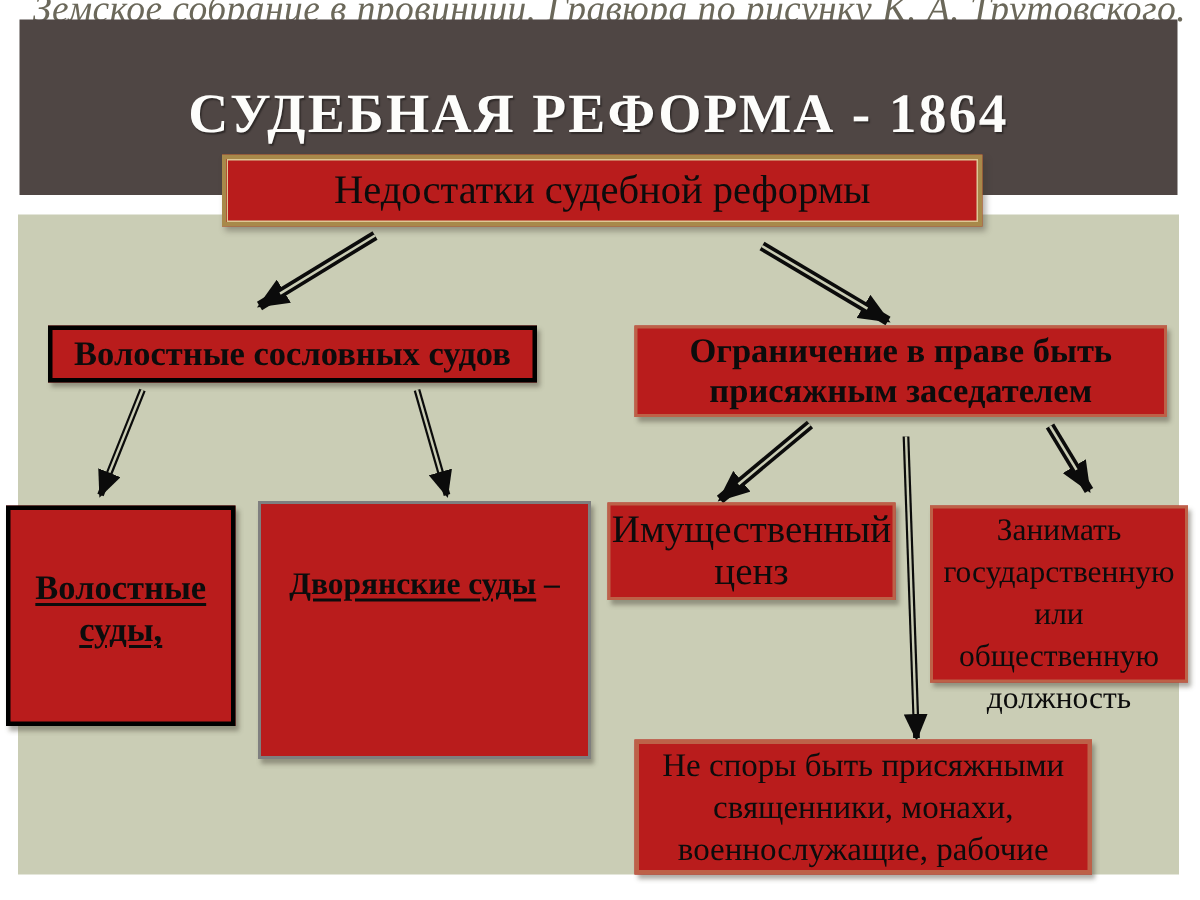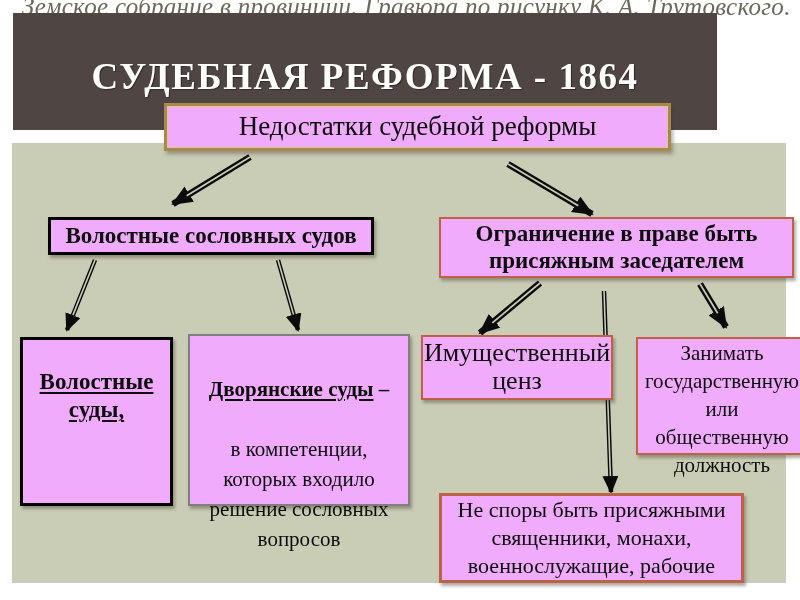--- a/index.html
+++ b/index.html
@@ -12,64 +12,63 @@
 
   
   .caption{
     left:22px;top:-7px;width:790px;
     font-style:italic;font-size:25px;letter-spacing:.3px;
     color:#6b685a;white-space:nowrap;z-index:1;
   }
 
   
   .band{
-    left:13px;top:13px;width:704px;height:117px;
+    left:13px;top:13px;width:772px;height:117px;
     background:#4f4644;z-index:2;
     display:flex;align-items:center;justify-content:center;
     padding-top:10px;
   }
   .band .title{
     color:#fdfdfb;font-weight:bold;font-size:37px;letter-spacing:1.5px;
     text-shadow:1px 1px 1px rgba(0,0,0,.4);white-space:nowrap;
   }
 
   
   .panel{
     left:12px;top:143px;width:774px;height:440px;
     background:#cacdb5;z-index:0;
   }
 
   svg.arrows{left:0;top:0;z-index:2;}
 
   .box{
-    background:#f0abfc;z-index:3;color:#0c0c0c;
+    background:#b91c1c;z-index:3;color:#0c0c0c;
     text-align:center;white-space:pre-line;
     box-shadow:2px 3px 3px rgba(75,70,58,.45);
-    margin-left:16px;
   }
   .box-nedostatki{
     left:148px;top:103px;width:507px;height:48px;
     border:3px solid #a8894a;
     box-shadow:inset 0 0 0 1px #dcc795,2px 3px 4px rgba(60,55,45,.4);
     font-size:27px;line-height:41px;white-space:nowrap;
   }
   .box-sohranenie{
     left:32px;top:217px;width:326px;height:38px;
     border:3px solid #000000;
     font-weight:bold;font-size:23px;line-height:31px;white-space:nowrap;
   }
   .box-ogranichenie{
     left:423px;top:217px;width:355px;height:61px;
     border:2px solid #bd6148;
     font-weight:bold;font-size:23px;line-height:27px;padding-top:1px;
   }
   .box-volostnye{
-    left:4px;top:337px;width:153px;height:169px;
+    left:4px;top:337px;width:153px;height:147px;
     border:3px solid #000000;
-    font-size:21px;line-height:26px;padding-top:2px;
+    font-size:21px;line-height:26px;padding-top:12px;
   }
   .box-volostnye .head{font-size:23px;line-height:28px;}
   .box-dvoryanskie{
     left:172px;top:334px;width:222px;height:172px;
     border:2px solid #7f7f7f;
     font-size:21px;line-height:30px;padding-top:8px;
   }
   .box-imush{
     left:405px;top:335px;width:192px;height:65px;
     border:2px solid #bd6148;
@@ -150,24 +149,20 @@
 <div class="abs box box-ogranichenie">Ограничение в праве быть
 присяжным заседателем</div>
 
 <div class="abs box box-volostnye">
   <span class="b u head">Волостные
 суды,</span><br>
 </div>
 
 <div class="abs box box-dvoryanskie">
   <span class="b u">Дворянские суды</span><span class="b"> –</span><br>
-  <span>в компетенции,
-которых входило
-решение сословных
-вопросов</span>
 </div>
 
 <div class="abs box box-imush">Имущественный
 ценз</div>
 
 <div class="abs box box-zanimat">Занимать
 государственную
 или
 общественную
 должность</div>

